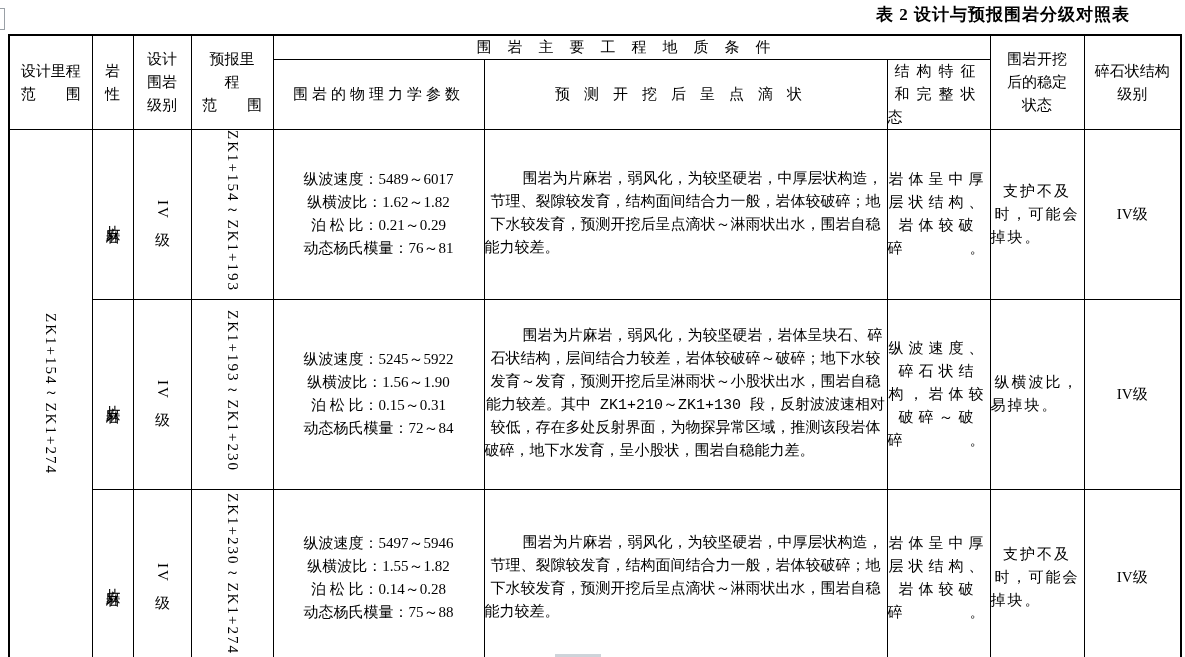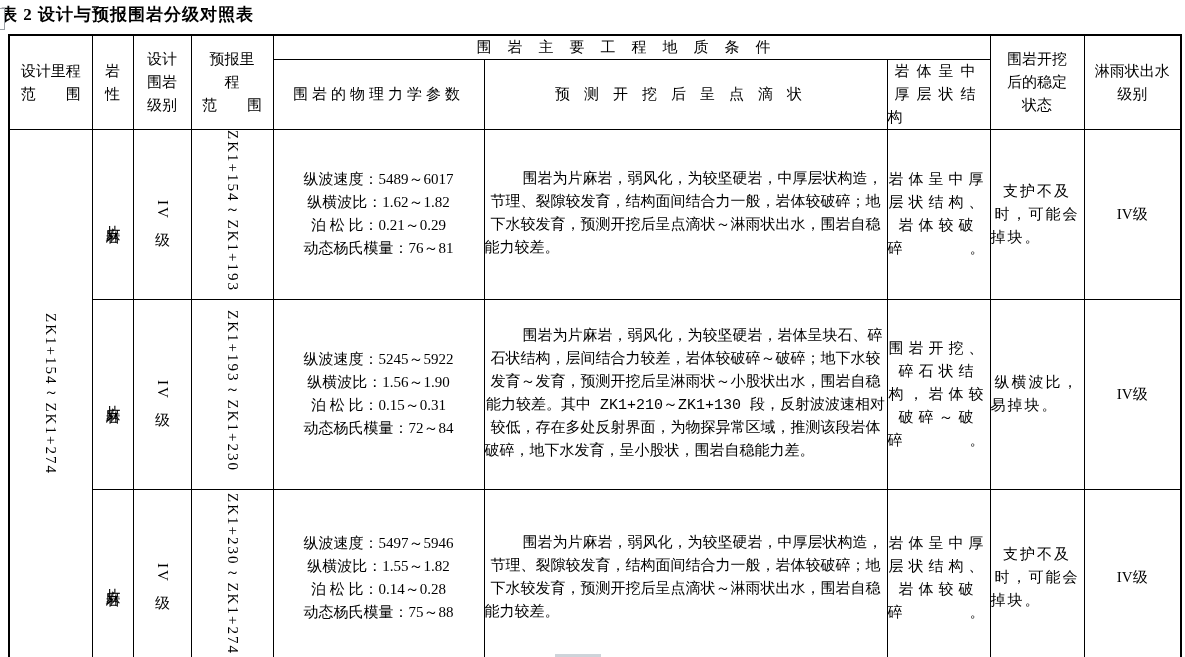--- a/index.html
+++ b/index.html
@@ -11,21 +11,21 @@
     background: #fff;
     overflow: hidden;
     font-family: "Liberation Serif", serif;
     color: #000;
   }
   .title {
     position: absolute;
     top: 3px;
     left: 0;
     width: 1130px;
-    text-align: left;
+    text-align: right;
     font-size: 17px;
     font-weight: bold;
     letter-spacing: 1px;
   }
   table.tbl {
     position: absolute;
     left: 8px;
     top: 34px;
     width: 1172px;
     border-collapse: collapse;
@@ -143,28 +143,28 @@
       <td rowspan="2" class="pre">设计
 围岩
 级别</td>
       <td rowspan="2" class="pre">预报里
 程
 范　　围</td>
       <td colspan="3" class="geo-group">围岩主要工程地质条件</td>
       <td rowspan="2" class="pre">围岩开挖
 后的稳定
 状态</td>
-      <td rowspan="2" class="pre">淋雨状出水
+      <td rowspan="2" class="pre">碎石状结构
 级别</td>
     </tr>
 
     <tr style="height:68px">
       <td class="sub-params">围岩的物理力学参数</td>
       <td class="sub-features">预测开挖后呈点滴状</td>
-      <td class="sub-structure">岩体呈中厚层状结构</td>
+      <td class="sub-structure">结构特征和完整状态</td>
     </tr>
 
     <tr style="height:162px">
       <td rowspan="3" class="vcell">
         <span class="vtext">ZK1+154～ZK1+274</span>
       </td>
       <td class="vcell">
         <span class="vtext">片麻岩</span>
       </td>
       <td class="vcell">
@@ -191,21 +191,21 @@
         <span class="vtext">IV级</span>
       </td>
       <td class="vcell">
         <span class="vtext">ZK1+193～ZK1+230</span>
       </td>
       <td class="params">纵波速度：5245～5922
 纵横波比：1.56～1.90
 泊 松 比：0.15～0.31
 动态杨氏模量：72～84</td>
       <td class="features">围岩为片麻岩，弱风化，为较坚硬岩，岩体呈块石、碎石状结构，层间结合力较差，岩体较破碎～破碎；地下水较发育～发育，预测开挖后呈淋雨状～小股状出水，围岩自稳能力较差。其中 ZK1+210～ZK1+130 段，反射波波速相对较低，存在多处反射界面，为物探异常区域，推测该段岩体破碎，地下水发育，呈小股状，围岩自稳能力差。</td>
-      <td class="structure">围岩开挖、碎石状结构，岩体较破碎～破碎。</td>
+      <td class="structure">纵波速度、碎石状结构，岩体较破碎～破碎。</td>
       <td class="stability">纵横波比，易掉块。</td>
       <td class="grade">IV级</td>
     </tr>
 
     <tr style="height:177px">
       <td class="vcell">
         <span class="vtext">片麻岩</span>
       </td>
       <td class="vcell">
         <span class="vtext">IV级</span>

